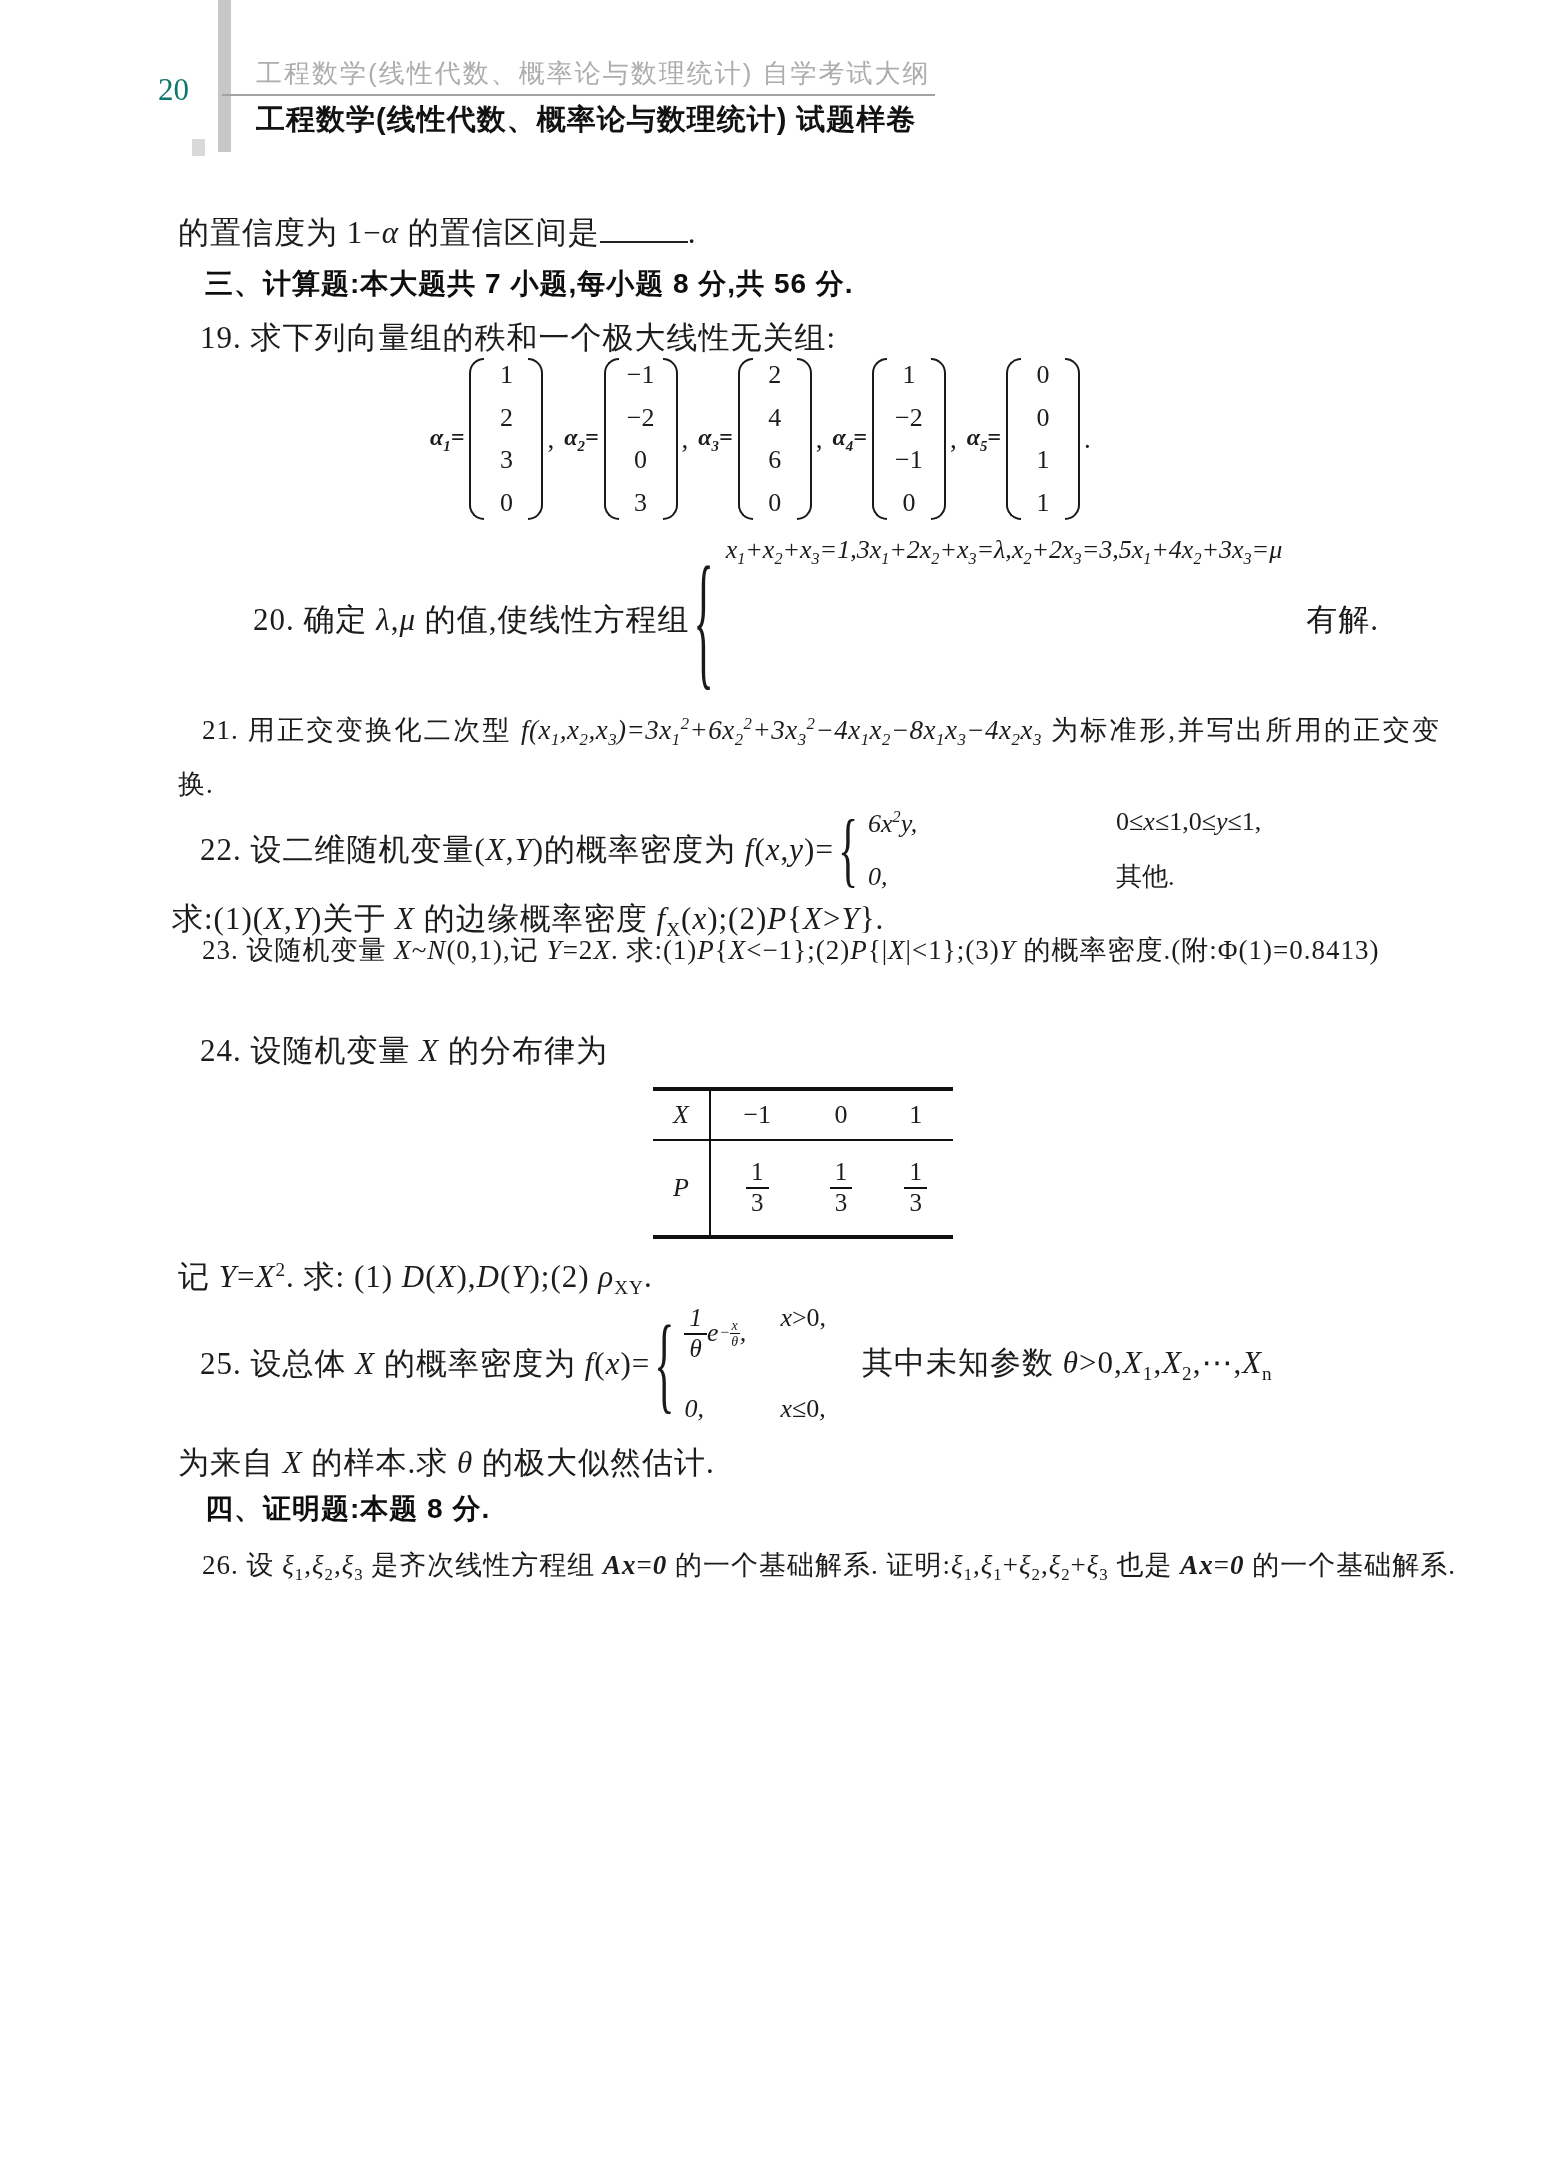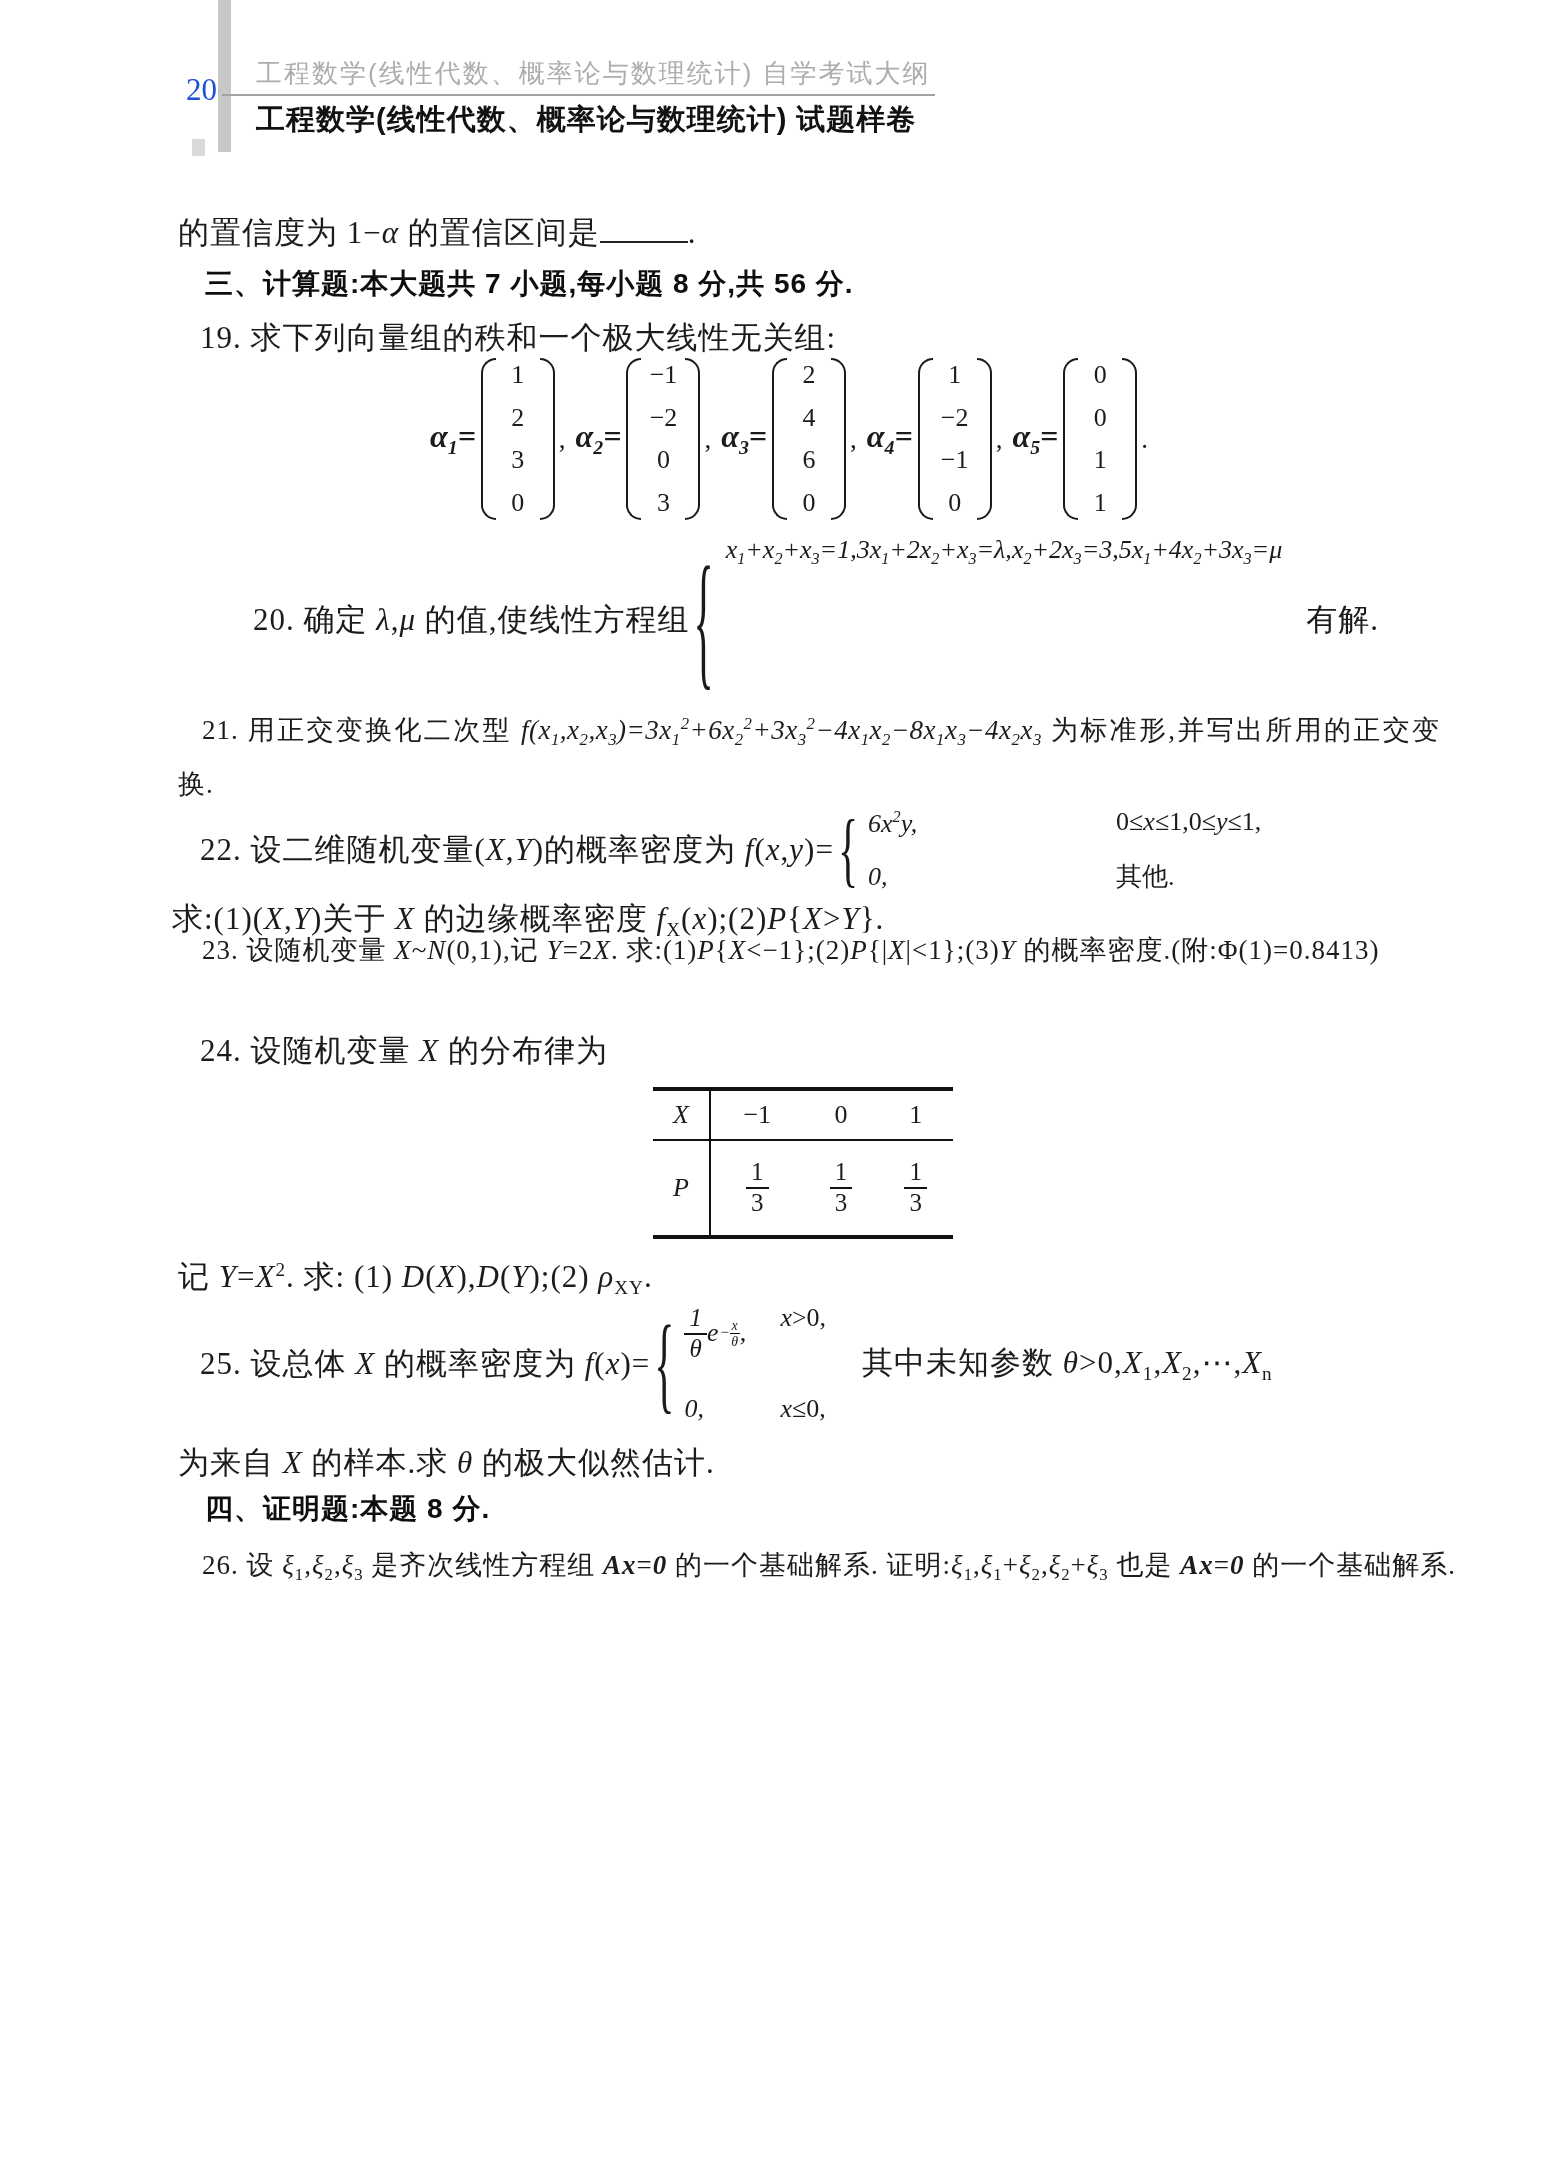--- a/index.html
+++ b/index.html
@@ -1,19 +1,19 @@
 <!DOCTYPE html>
 <html><head>
 <meta charset="utf-8">
 <style>
   html,body{margin:0;padding:0;background:#ffffff;}
   .page{position:relative;width:1567px;height:2174px;background:#fff;overflow:hidden;
         font-family:"Liberation Serif","DejaVu Serif",serif;color:#1c1c1c;}
   
-  .pagenum{position:absolute;left:186px;top:72px;font-size:31px;color:#1d4ed8;}
+  .pagenum{position:absolute;left:158px;top:72px;font-size:31px;color:#0f766e;}
   .vbar{position:absolute;left:218px;top:0;width:13px;height:152px;background:#c7c7c7;}
   .artifact{position:absolute;left:192px;top:139px;width:13px;height:17px;background:#d9d9d9;}
   .runtitle{position:absolute;left:256px;top:56px;font-size:26px;color:#aeacac;
             font-family:"Liberation Sans","DejaVu Sans",sans-serif;letter-spacing:2px;white-space:nowrap;}
   .hline{position:absolute;left:222px;top:94px;width:713px;height:2px;background:#a3a1a1;}
   .subtitle{position:absolute;left:256px;top:100px;font-size:29px;font-weight:700;color:#121212;
             font-family:"Liberation Sans","DejaVu Sans",sans-serif;letter-spacing:1px;white-space:nowrap;}
   
   .line{position:absolute;font-size:31px;letter-spacing:1px;white-space:nowrap;text-align:right;}
   .para{position:absolute;left:178px;width:1262px;font-size:27px;line-height:44px;
@@ -21,21 +21,21 @@
   .hd{position:absolute;font-size:28px;font-weight:700;color:#0e0e0e;letter-spacing:1px;
       font-family:"Liberation Sans","DejaVu Sans",sans-serif;white-space:nowrap;}
   i{font-family:"Liberation Serif","DejaVu Serif",serif;}
   sub{font-size:0.62em;} sup{font-size:0.62em;}
   b.bi{font-style:italic;}
   .m{font-style:italic;letter-spacing:0.5px;}
   .blank{display:inline-block;width:88px;height:28px;border-bottom:2px solid #222;vertical-align:baseline;}
   
   .vecrow{position:absolute;left:430px;top:358px;display:flex;align-items:center;}
   .vgroup{display:flex;align-items:center;}
-  .vlabel{font-style:italic;font-weight:700;font-size:32px;margin-right:5px;}
+  .vlabel{font-style:italic;font-weight:700;font-size:24px;margin-right:5px;}
   .vec{display:inline-flex;height:162px;}
   .lp,.rp{width:13px;border:2px solid #1a1a1a;}
   .lp{border-right:none;border-radius:18px 0 0 18px;}
   .rp{border-left:none;border-radius:0 18px 18px 0;}
   .vcol{display:flex;flex-direction:column;justify-content:space-between;
         padding:4px 6px;font-size:26px;text-align:center;min-width:32px;line-height:1;}
   .vcol span{display:block;}
   .vsep{font-size:27px;margin:0 10px 0 4px;align-self:center;}
   
   .brace{display:inline-block;font-size:42px;line-height:1;font-weight:300;color:#1a1a1a;}

